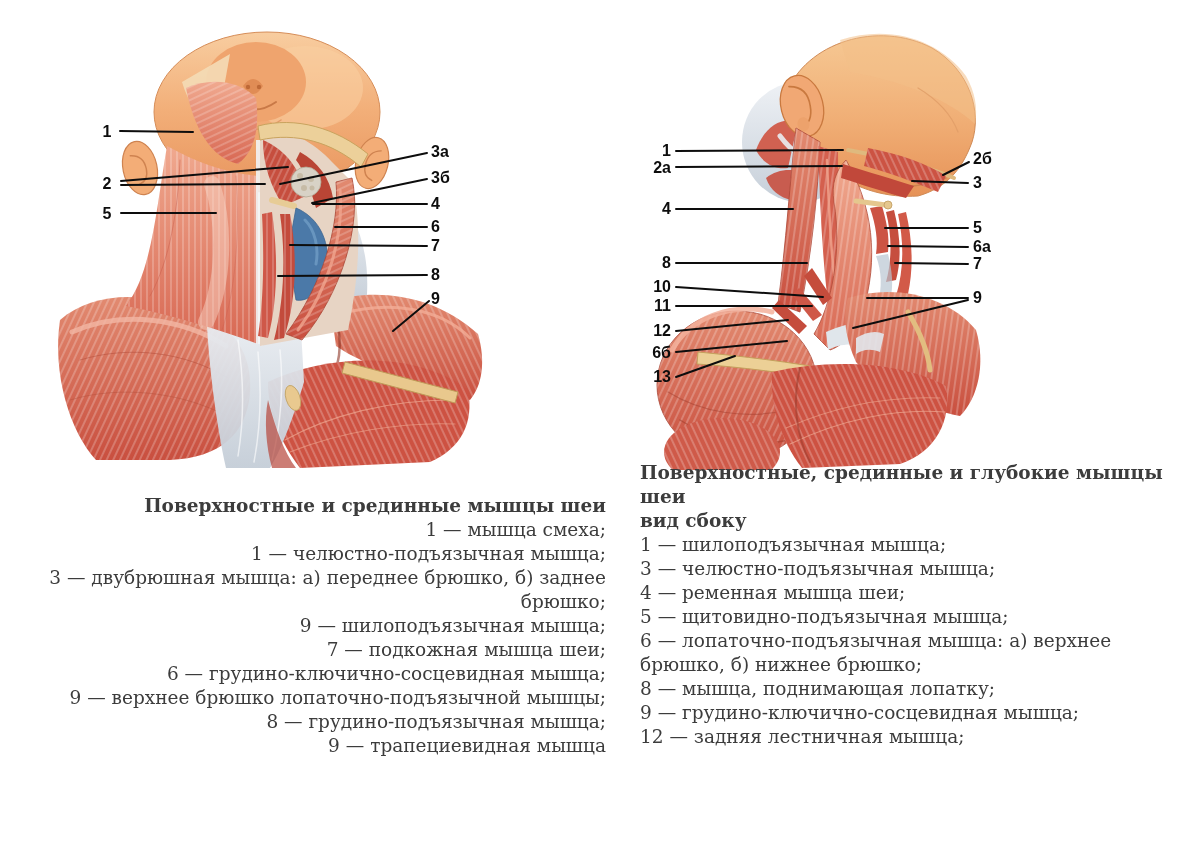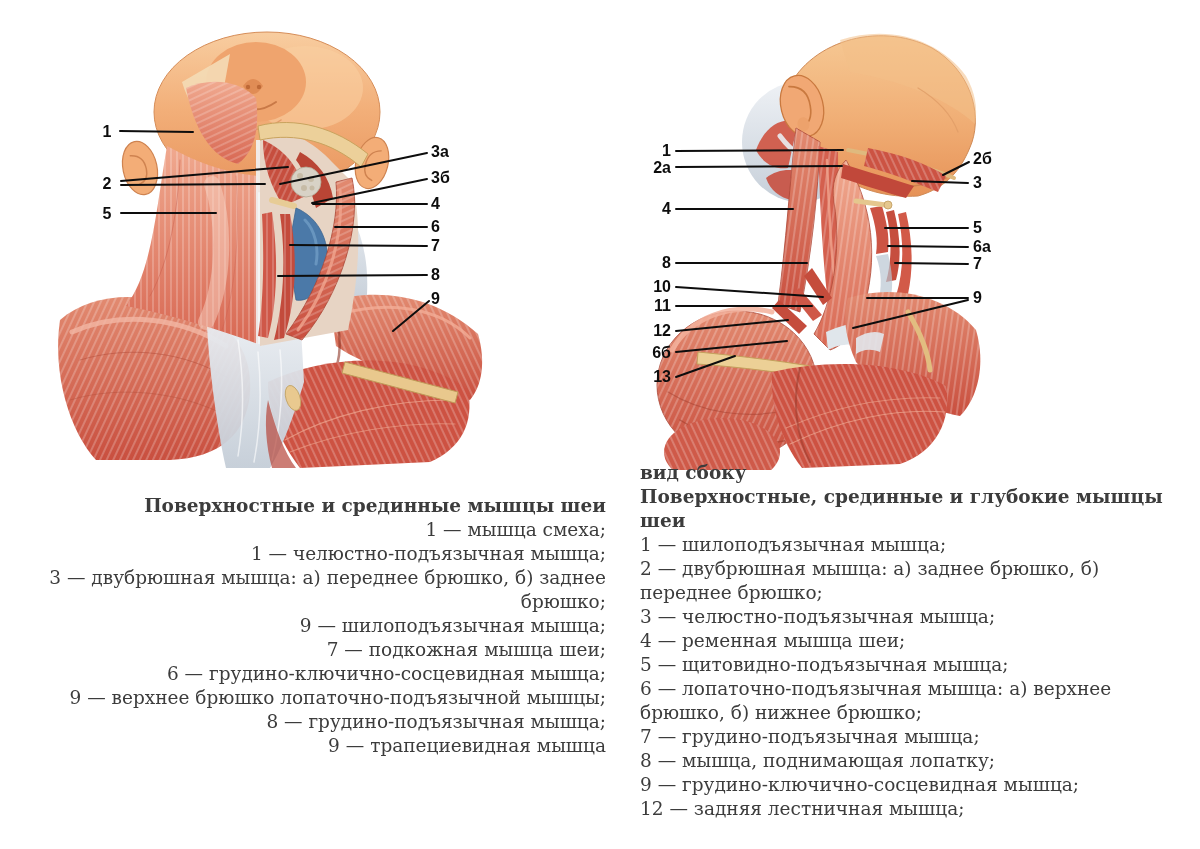--- a/index.html
+++ b/index.html
@@ -289,27 +289,25 @@
       <div class="lg-item">1 — челюстно-подъязычная мышца;</div>
       <div class="lg-item">3 — двубрюшная мышца: а) переднее брюшко, б) заднее брюшко;</div>
       <div class="lg-item">9 — шилоподъязычная мышца;</div>
       <div class="lg-item">7 — подкожная мышца шеи;</div>
       <div class="lg-item">6 — грудино-ключично-сосцевидная мышца;</div>
       <div class="lg-item">9 — верхнее брюшко лопаточно-подъязычной мышцы;</div>
       <div class="lg-item">8 — грудино-подъязычная мышца;</div>
       <div class="lg-item">9 — трапециевидная мышца</div>
     </div>
   <div class="legend legend2">
+      <div class="lg-title">Поверхностные, срединные и глубокие мышцы шеи</div>
       <div class="lg-title">вид сбоку</div>
-      <div class="lg-title">Поверхностные, срединные и глубокие мышцы шеи</div>
       <div class="lg-item">1 — шилоподъязычная мышца;</div>
-      <div class="lg-item">2 — двубрюшная мышца: а) заднее брюшко, б) переднее брюшко;</div>
       <div class="lg-item">3 — челюстно-подъязычная мышца;</div>
       <div class="lg-item">4 — ременная мышца шеи;</div>
       <div class="lg-item">5 — щитовидно-подъязычная мышца;</div>
       <div class="lg-item">6 — лопаточно-подъязычная мышца: а) верхнее брюшко, б) нижнее брюшко;</div>
-      <div class="lg-item">7 — грудино-подъязычная мышца;</div>
       <div class="lg-item">8 — мышца, поднимающая лопатку;</div>
       <div class="lg-item">9 — грудино-ключично-сосцевидная мышца;</div>
       <div class="lg-item">12 — задняя лестничная мышца;</div>
     </div>
 
 </div>
 
 </body></html>

